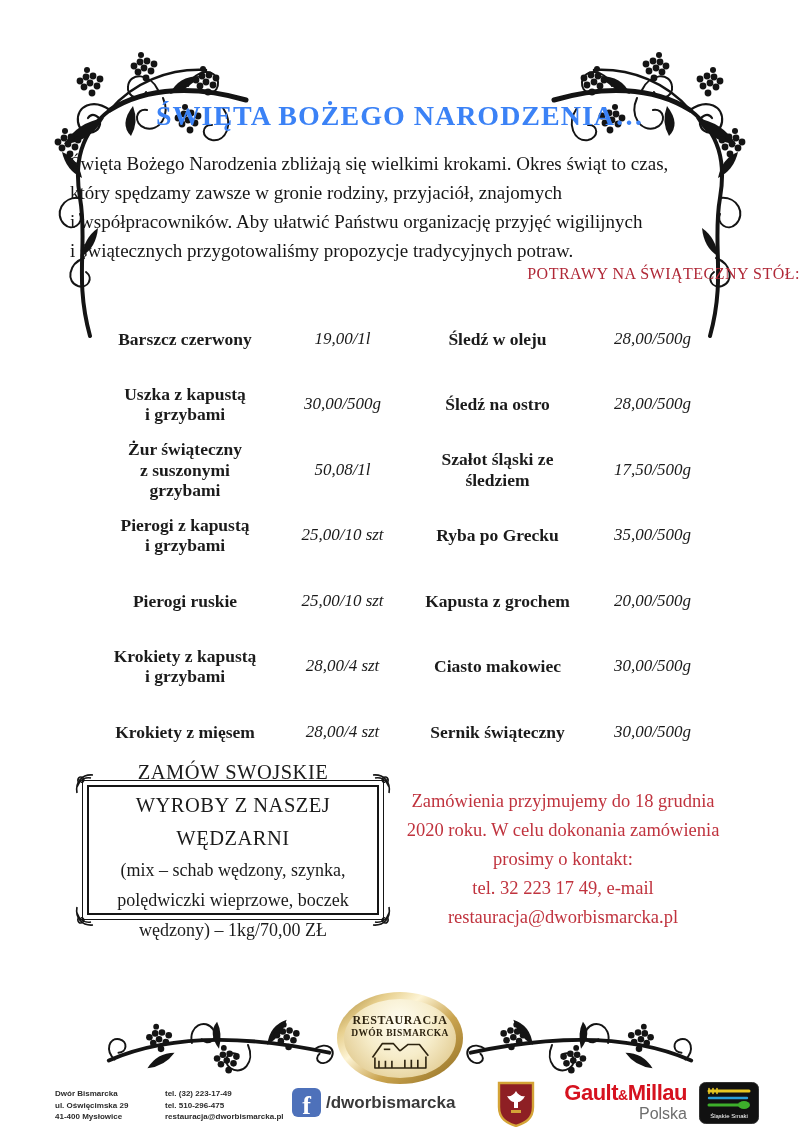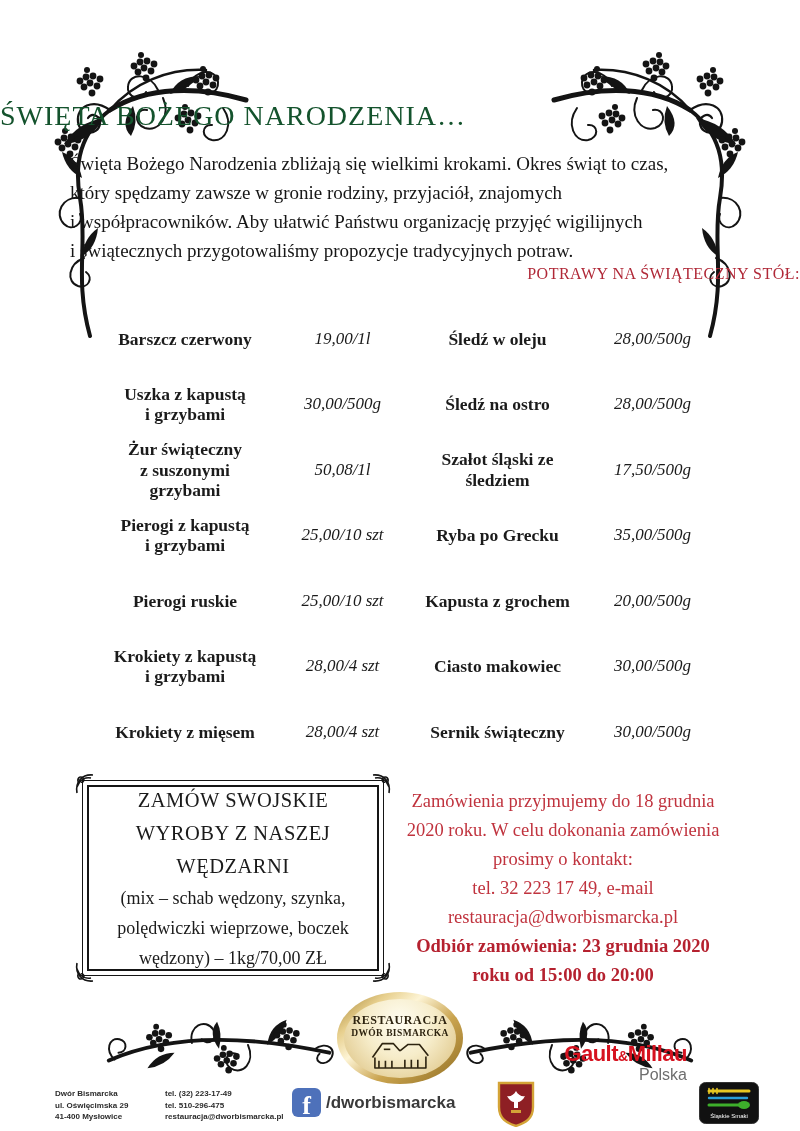--- a/index.html
+++ b/index.html
@@ -12,22 +12,22 @@
 
   
   .orn{position:absolute;pointer-events:none;}
   .orn-tl{left:38px;top:28px;width:215px;height:315px;}
   .orn-tr{left:547px;top:28px;width:215px;height:315px;transform:scaleX(-1);}
   .fl-left{left:103px;top:1006px;width:232px;height:78px;}
   .fl-right{left:465px;top:1006px;width:232px;height:78px;transform:scaleX(-1);}
 
   
   .title{
-    position:absolute;top:100px;left:0;width:100%;
-    font-size:28px;font-weight:400;letter-spacing:1px;color:#14532d;
+    position:absolute;top:100px;left:0;width:100%;text-align:center;
+    font-size:28px;font-weight:700;letter-spacing:1px;color:#3b82f6;
   }
   .intro{
     position:absolute;top:149px;left:70px;width:660px;text-align:left;
     font-size:19px;line-height:29px;color:#161616;
   }
   .menu-heading{
     position:absolute;top:265px;left:0;width:100%;text-align:right;
     font-size:16px;letter-spacing:0.5px;color:#b02837;
   }
 
@@ -35,21 +35,21 @@
   .menu{
     position:absolute;top:306px;left:90px;width:620px;
     display:grid;grid-template-columns:190px 115px 185px 115px;column-gap:5px;
     grid-auto-rows:65.5px;align-items:center;justify-items:center;text-align:center;
   }
   .dish{font-weight:700;font-size:17.5px;line-height:20.5px;}
   .price{font-style:italic;font-size:17px;}
 
   
   .smoke-box{
-    position:absolute;left:82px;top:780px;width:302px;height:196px;
+    position:absolute;left:82px;top:780px;width:302px;height:140px;
     border:1.5px solid #151515;padding:4px;box-sizing:border-box;
   }
   .smoke-inner{
     width:100%;height:100%;border:2.5px solid #151515;box-sizing:border-box;
     display:flex;flex-direction:column;justify-content:center;text-align:center;
     padding:6px 8px;
   }
   .smoke-title{font-size:20.5px;line-height:33px;letter-spacing:0.5px;}
   .smoke-details{font-size:18px;line-height:30px;}
   .corner-curl{position:absolute;width:22px;height:22px;}
@@ -87,21 +87,21 @@
   .f-address{left:55px;}
   .f-contact{left:165px;}
   .fb{position:absolute;left:292px;top:1088px;display:flex;align-items:center;gap:5px;}
   .fb-icon{
     width:29px;height:29px;border-radius:6px;background:#4e71ba;
     color:#fff;font-family:"Liberation Serif",serif;font-weight:700;font-size:26px;
     display:flex;align-items:flex-end;justify-content:center;line-height:22px;overflow:hidden;
   }
   .fb-handle{font-family:"Liberation Sans","DejaVu Sans",sans-serif;font-weight:700;font-size:17px;color:#3a3a3a;}
   .crest{position:absolute;left:497px;top:1081px;width:38px;height:46px;}
-  .gm{position:absolute;left:552px;top:1043px;width:135px;text-align:right;font-family:"Liberation Sans","DejaVu Sans",sans-serif;}
+  .gm{position:absolute;left:552px;top:1082px;width:135px;text-align:right;font-family:"Liberation Sans","DejaVu Sans",sans-serif;}
   .gm-main{color:#d6121f;font-weight:700;font-size:22px;line-height:22px;letter-spacing:-0.5px;}
   .gm-amp{font-size:14px;}
   .gm-sub{color:#6e6e6e;font-size:16px;line-height:16px;}
   .smaki{position:absolute;left:699px;top:1082px;width:60px;height:42px;}
 </style>
 </head>
 <body>
 
 <div class="page">
 
@@ -249,22 +249,20 @@
 wędzony) – 1kg/70,00 ZŁ</div>
     </div>
   </div>
 
   <div class="order-info">
     <div class="pre">Zamówienia przyjmujemy do 18 grudnia
 2020 roku. W celu dokonania zamówienia
 prosimy o kontakt:
 tel. 32 223 17 49, e-mail
 restauracja@dworbismarcka.pl</div>
-    <div class="pre bold">Odbiór zamówienia: 23 grudnia 2020
-roku od 15:00 do 20:00</div>
   </div>
 
   <svg class="orn fl-left" viewBox="0 0 240 80">
       <use href="#flourish"></use>
     </svg>
   <svg class="orn fl-right" viewBox="0 0 240 80">
       <use href="#flourish"></use>
     </svg>
 
   <div class="logo">

